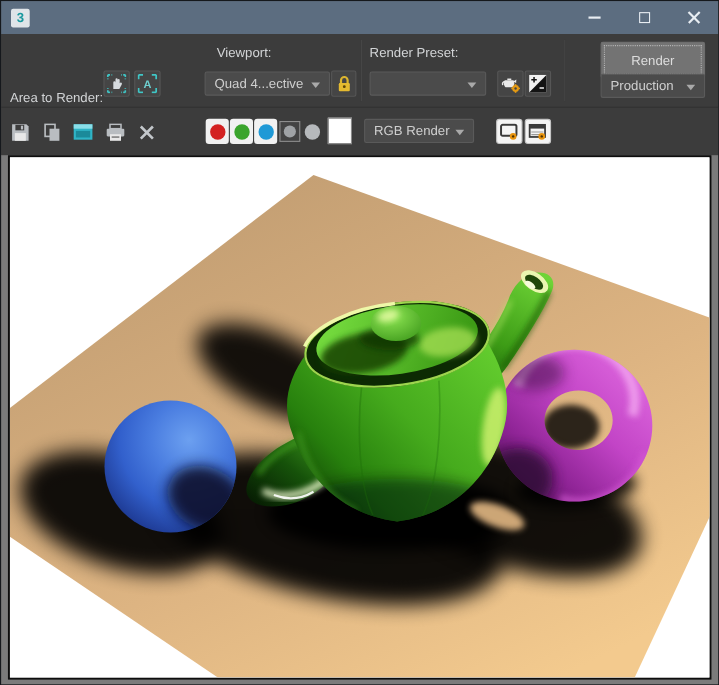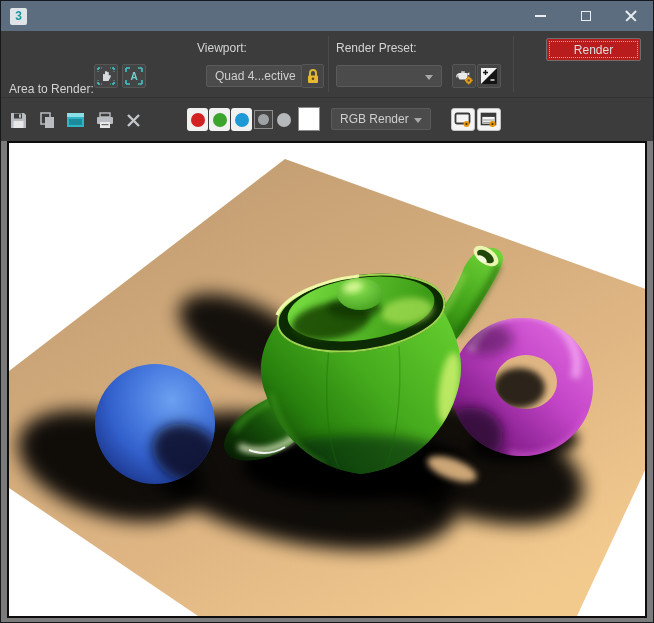--- a/index.html
+++ b/index.html
@@ -59,22 +59,22 @@
     display:flex; align-items:center; justify-content:center;
   }
   .flat-icon {
     position:absolute; width:24px; height:24px;
     display:flex; align-items:center; justify-content:center;
   }
 
   .divider { position:absolute; top:5px; bottom:5px; width:1px; background:#2c2c2c; border-right:1px solid #4a4a4a; }
 
   .render-btn {
-    position:absolute; left:545px; top:7px; width:95px; height:23px;
-    background:#b91c1c; border:1px solid #6e6e6e; border-radius:2px;
+    position:absolute; left:545px; top:7px; width:95px; height:33px;
+    background:#737373; border:1px solid #6e6e6e; border-radius:2px;
     outline:1px dotted #b5b5b5; outline-offset:-4px;
     color:#dddddd; font-size:12px; display:flex; align-items:center; justify-content:center;
   }
 
   .chan-btn {
     position:absolute; top:10px; width:21px; height:23px; border-radius:3px;
     background:#f1f1f1; display:flex; align-items:center; justify-content:center;
   }
   .chan-btn .dot { width:14px; height:14px; border-radius:50%; }
   .alpha-btn {
@@ -126,21 +126,21 @@
       </svg>
     </div>
     <div class="icon-btn" style="left:121px; top:33px;">
       <svg width="18" height="18" viewBox="0 0 18 18">
         <path d="M1,1 h4 M1,1 v4 M17,1 h-4 M17,1 v4 M1,17 h4 M1,17 v-4 M17,17 h-4 M17,17 v-4" stroke="#3fc6c6" stroke-width="1.6" fill="none"></path>
         <text x="9" y="13" text-anchor="middle" font-size="10" font-weight="bold" fill="#6fd0d0" font-family="Liberation Sans, sans-serif">A</text>
       </svg>
     </div>
 
     <div class="tb-label" style="left:196px;">Viewport:</div>
-    <div class="dd" style="left:185px; top:34px; width:114px;margin-left:20px;">
+    <div class="dd" style="left:185px; top:34px; width:114px;">
       <span>Quad 4...ective</span>
       <span class="arrow"></span>
     </div>
     <div class="icon-btn" style="left:300px; top:33px; width:23px;">
       <svg width="14" height="16" viewBox="0 0 14 16">
         <path d="M4,8 V5 a3,3 0 0 1 6,0 V8" stroke="#dcb52f" stroke-width="2" fill="none"></path>
         <rect x="2" y="7.5" width="10" height="7.5" rx="1" fill="#e5ba30"></rect>
         <circle cx="7" cy="10.8" r="1.3" fill="#5c4508"></circle>
       </svg>
     </div>
@@ -173,20 +173,24 @@
         <rect x="0" y="0" width="16" height="16" fill="#f2f2f2"></rect>
         <path d="M16,0 L16,16 L0,16 Z" fill="#141414"></path>
         <path d="M4.5,2 v5 M2,4.5 h5" stroke="#141414" stroke-width="1.4"></path>
         <path d="M9.5,12 h4" stroke="#f2f2f2" stroke-width="1.4"></path>
       </svg>
     </div>
 
     <div class="divider" style="left:512px;"></div>
 
     <div class="render-btn">Render</div>
+    <div class="dd" style="left:545px; top:36px; width:95px;">
+      <span>Production</span>
+      <span class="arrow"></span>
+    </div>
   </div>
 
   <div class="toolbar-channels">
     <div class="flat-icon" style="left:5px; top:10px;">
       <svg width="17" height="17" viewBox="0 0 17 17">
         <path d="M1,1 h13 l2,2 v13 h-15 Z" fill="#b9bdc1"></path>
         <rect x="4" y="1.5" width="8" height="5" fill="#3c3c3c"></rect>
         <rect x="9" y="2.3" width="2" height="3.4" fill="#b9bdc1"></rect>
         <rect x="3.5" y="9" width="10" height="7" fill="#e8e8e8"></rect>
       </svg>

